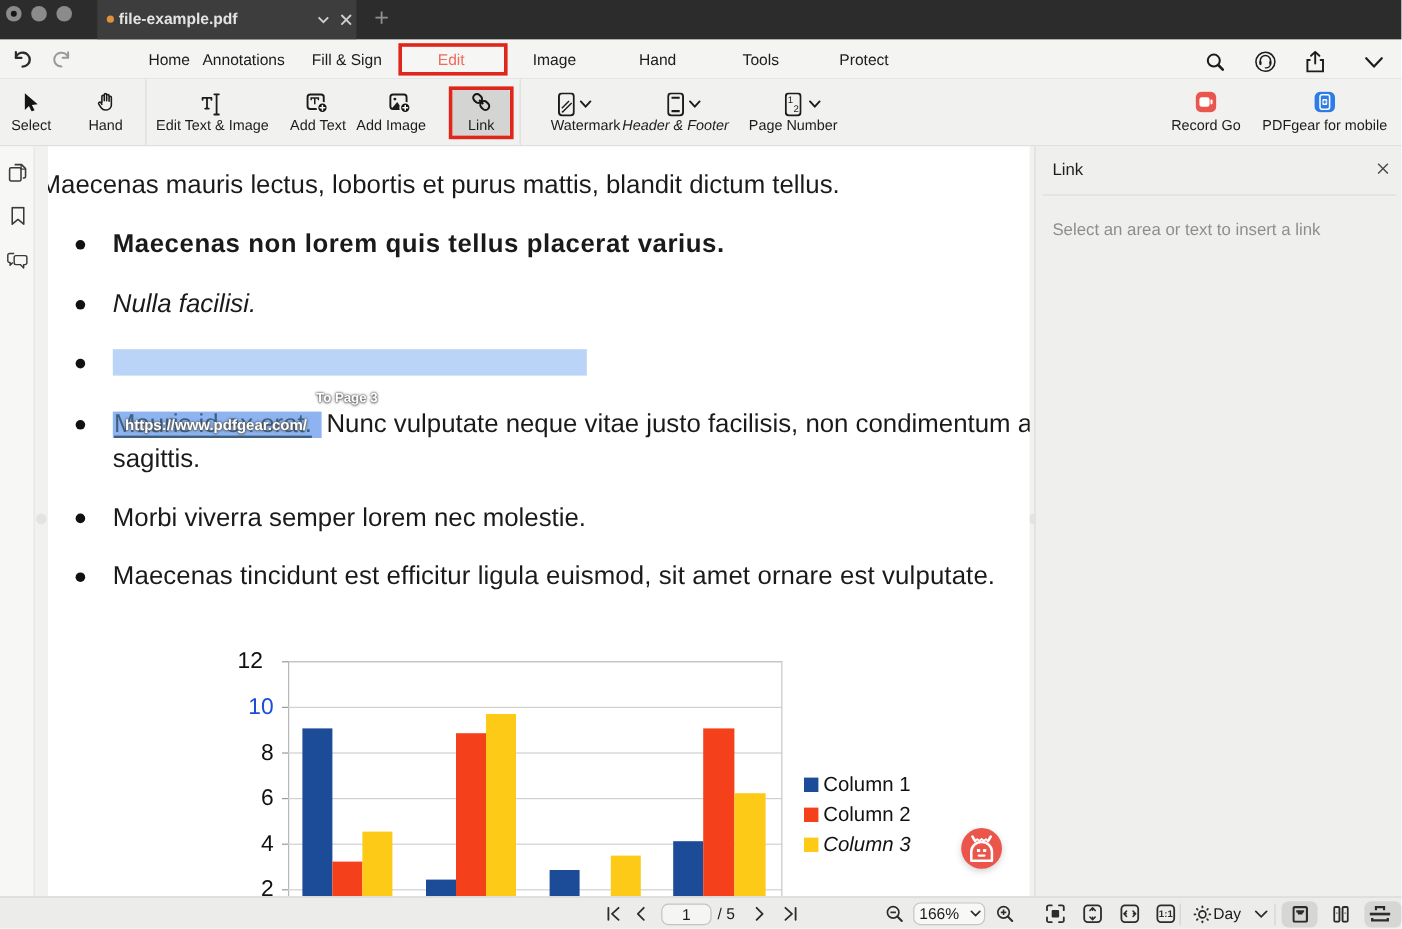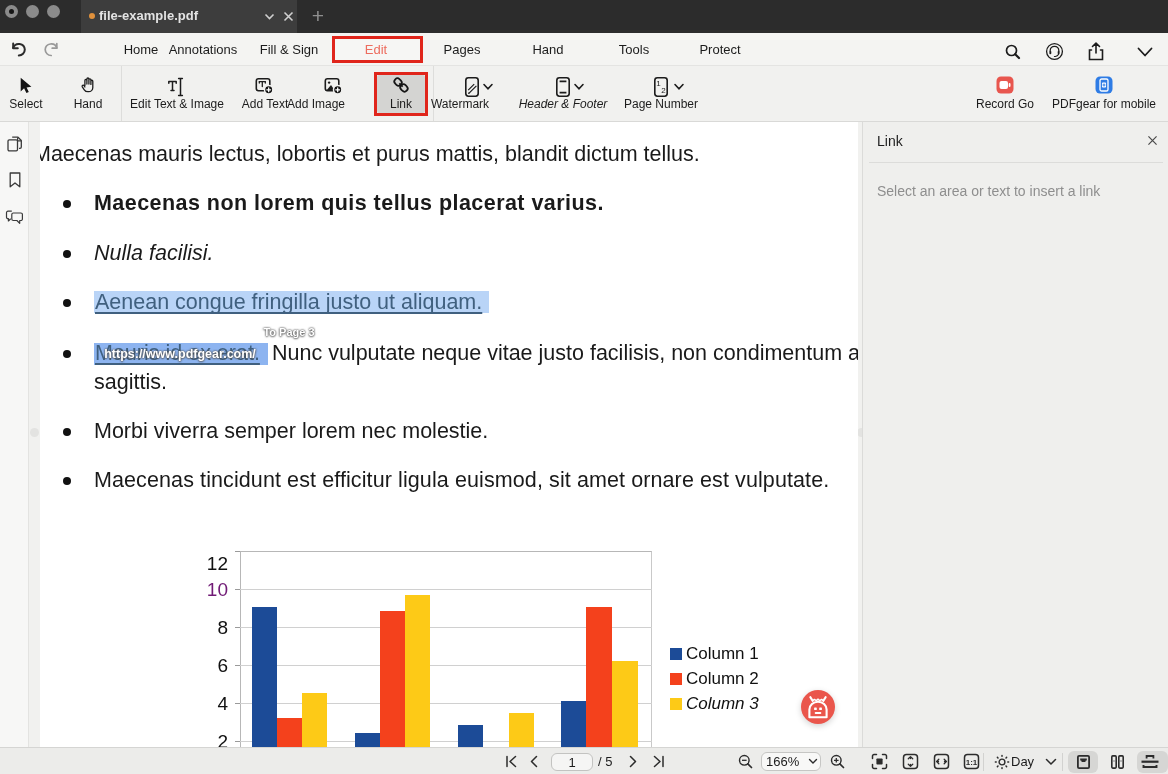--- a/index.html
+++ b/index.html
@@ -87,21 +87,21 @@
       </svg>
     <svg class="micon" style="left:43px;top:9px;" width="15" height="15" viewBox="0 0 15 15">
         <path d="M13.8 5.8 a6 6 0 0 0 -11.6 1.7 a6 6 0 0 0 6 6" stroke="#999999" stroke-width="1.7" fill="none" stroke-linecap="round"></path>
         <path d="M13.8 1.6 V6.2 H9.2" stroke="#999999" stroke-width="1.7" fill="none" stroke-linecap="round" stroke-linejoin="round"></path>
       </svg>
     <div id="editbox"></div>
     <div class="menu" style="left:117px;padding-left:48px;">Home</div>
     <div class="menu" style="left:203px;">Annotations</div>
     <div class="menu" style="left:289px;">Fill &amp; Sign</div>
     <div class="menu" style="left:376px;color:#ed6c5e;">Edit</div>
-    <div class="menu" style="left:462px;">Pages</div>
+    <div class="menu" style="left:462px;">Image</div>
     <div class="menu" style="left:548px;">Hand</div>
     <div class="menu" style="left:634px;">Tools</div>
     <div class="menu" style="left:720px;">Protect</div>
 
     <svg class="micon" style="left:1004px;top:10px;" width="18" height="18" viewBox="0 0 18 18">
         <circle cx="7.5" cy="7.5" r="5" stroke="#1c1c1c" stroke-width="1.7" fill="none"></circle>
         <path d="M11.2 11.2 L15 15" stroke="#1c1c1c" stroke-width="2.2" stroke-linecap="round"></path>
       </svg>
     <svg class="micon" style="left:1045px;top:9px;" width="19" height="19" viewBox="0 0 19 19">
         <circle cx="9.5" cy="9.5" r="7.9" stroke="#1c1c1c" stroke-width="1.3" fill="none"></circle>
@@ -149,40 +149,40 @@
       </svg>
     <div class="tlabel" style="left:265px;">Add Text</div>
 
     <svg class="ticon" style="left:334px;" width="21" height="20" viewBox="0 0 21 20">
         <rect x="1.8" y="2.8" width="13.5" height="12" rx="2.2" stroke="#1c1c1c" stroke-width="1.6" fill="none"></rect>
         <circle cx="5.6" cy="6.6" r="1.2" fill="#1c1c1c"></circle>
         <path d="M3.3 13.9 L7.5 9 L11 13.9 Z" fill="#1c1c1c"></path>
         <circle cx="14.2" cy="13.8" r="4.2" fill="#111" stroke="#f1f1ef" stroke-width="1.5"></circle>
         <path d="M14.2 11.9 v3.8 M12.3 13.8 h3.8" stroke="#fff" stroke-width="1.3" stroke-linecap="round"></path>
       </svg>
-    <div class="tlabel" style="left:316px;">Add Image</div>
+    <div class="tlabel" style="left:326px;">Add Image</div>
 
     <svg class="ticon" style="left:401px;top:8.5px;" width="20" height="20" viewBox="0 0 20 20">
         <g transform="rotate(-45 10 10)" stroke="#161616" stroke-width="1.75" fill="none">
           <rect x="6.9" y="1.9" width="6.2" height="7.8" rx="3.1"></rect>
           <rect x="6.9" y="10.3" width="6.2" height="7.8" rx="3.1"></rect>
           <path d="M10 7.6 V12.4"></path>
         </g>
       </svg>
     <div class="tlabel" style="left:401px;">Link</div>
 
     <svg class="ticon" style="left:472px;top:11px;" width="14" height="20" viewBox="0 0 14 20">
         <rect x="0.8" y="0.8" width="12.4" height="18.4" rx="2.6" stroke="#1c1c1c" stroke-width="1.6" fill="none"></rect>
         <path d="M3.2 13.2 L9.2 7.2 M3.6 16.6 L11.4 8.8" stroke="#1c1c1c" stroke-width="1.2"></path>
         <path d="M3 16.8 l1.6 -0.35 l-1.25 -1.25 Z" fill="#1c1c1c"></path>
       </svg>
     <svg class="ticon" style="left:488px;top:17px;" width="11" height="8" viewBox="0 0 11 8">
         <path d="M1.5 1.5 L5.5 5.8 L9.5 1.5" stroke="#1c1c1c" stroke-width="1.6" fill="none" stroke-linecap="round"></path>
       </svg>
-    <div class="tlabel" style="left:460px;">Watermark</div>
+    <div class="tlabel" style="left:488px;">Watermark</div>
 
     <svg class="ticon" style="left:563px;top:11px;" width="14" height="20" viewBox="0 0 14 20">
         <rect x="0.8" y="0.8" width="12.4" height="18.4" rx="2.6" stroke="#1c1c1c" stroke-width="1.6" fill="none"></rect>
         <path d="M3.6 4.4 h6.8 M3.6 15.6 h6.8" stroke="#1c1c1c" stroke-width="1.7"></path>
       </svg>
     <svg class="ticon" style="left:579px;top:17px;" width="11" height="8" viewBox="0 0 11 8">
         <path d="M1.5 1.5 L5.5 5.8 L9.5 1.5" stroke="#1c1c1c" stroke-width="1.6" fill="none" stroke-linecap="round"></path>
       </svg>
     <div class="tlabel" style="left:563px;font-style:italic;">Header &amp; Footer</div>
 
@@ -236,21 +236,20 @@
       <div class="doc" style="left:-7px;top:19.5px;">Maecenas mauris lectus, lobortis et purus mattis, blandit dictum tellus.</div>
 
       <div class="bullet" style="top:78px;"></div>
       <div class="doc" style="left:54px;top:69px;font-weight:bold;letter-spacing:0.45px;">Maecenas non lorem quis tellus placerat varius.</div>
 
       <div class="bullet" style="top:128px;"></div>
       <div class="doc" style="left:54px;top:119px;font-style:italic;">Nulla facilisi.</div>
 
       <div class="bullet" style="top:177px;"></div>
       <div style="position:absolute;left:54px;top:169px;width:395px;height:22px;background:#b9d4f7;"></div>
-      <div class="doc lnk" style="left:55px;top:168.4px;">Aenean congue fringilla justo ut aliquam.</div>
       <div class="tip" style="left:249px;top:173px;margin-top:31px;">To Page 3</div>
 
       <div class="bullet" style="top:228px;"></div>
       <div style="position:absolute;left:54px;top:221px;width:174px;height:22px;background:#8db4f0;"></div>
       <div class="doc lnk" style="left:55px;top:219.3px;">Mauris id ex erat.</div>
       <div class="doc" style="left:232px;top:219.3px;">Nunc vulputate neque vitae justo facilisis, non condimentum augue</div>
       <div class="tip" style="left:140px;top:225px;font-size:12.5px;">https://www.pdfgear.com/</div>
       <div class="doc" style="left:54px;top:248.2px;">sagittis.</div>
 
       <div class="bullet" style="top:306px;"></div>
@@ -266,22 +265,22 @@
       <div class="abs" style="left:200px;top:581px;width:412px;height:1px;background:#d0d0d0;"></div>
       <div class="abs" style="left:200px;top:619px;width:412px;height:1px;background:#d0d0d0;"></div>
 
       <div class="abs" style="left:195px;top:429px;width:5px;height:1px;background:#9a9a9a;"></div>
       <div class="abs" style="left:195px;top:467px;width:5px;height:1px;background:#9a9a9a;"></div>
       <div class="abs" style="left:195px;top:505px;width:5px;height:1px;background:#9a9a9a;"></div>
       <div class="abs" style="left:195px;top:543px;width:5px;height:1px;background:#9a9a9a;"></div>
       <div class="abs" style="left:195px;top:581px;width:5px;height:1px;background:#9a9a9a;"></div>
       <div class="abs" style="left:195px;top:619px;width:5px;height:1px;background:#9a9a9a;"></div>
 
-      <div class="abs" style="left:158px;top:419px;width:30px;text-align:right;font-size:19px;color:#111;margin-top:12px;">12</div>
-      <div class="abs" style="left:158px;top:457px;width:30px;text-align:right;font-size:19px;color:#701a75;">10</div>
+      <div class="abs" style="left:158px;top:419px;width:30px;font-size:19px;color:#111;">12</div>
+      <div class="abs" style="left:158px;top:457px;width:30px;text-align:right;font-size:19px;color:#1d4ed8;">10</div>
       <div class="abs" style="left:158px;top:495px;width:30px;text-align:right;font-size:19px;color:#111;">8</div>
       <div class="abs" style="left:158px;top:533px;width:30px;text-align:right;font-size:19px;color:#111;">6</div>
       <div class="abs" style="left:158px;top:571px;width:30px;text-align:right;font-size:19px;color:#111;">4</div>
       <div class="abs" style="left:158px;top:609px;width:30px;text-align:right;font-size:19px;color:#111;">2</div>
 
       <div class="gbar" style="left:212px;top:485px;width:25px;height:140px;background:#1c4b97;"></div>
       <div class="gbar" style="left:237px;top:596px;width:25px;height:29px;background:#f4411c;"></div>
       <div class="gbar" style="left:262px;top:571px;width:25px;height:54px;background:#fdca17;"></div>
 
       <div class="gbar" style="left:315px;top:611px;width:25px;height:14px;background:#1c4b97;"></div>

